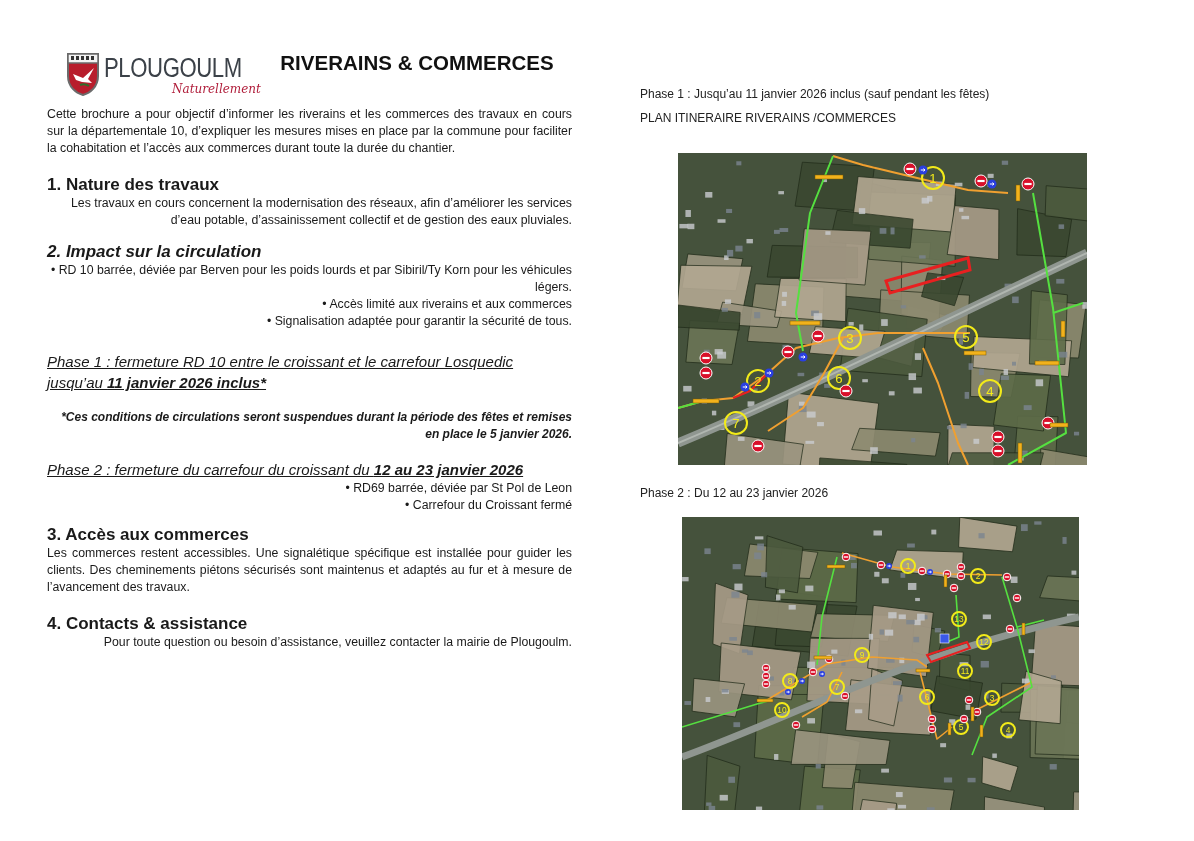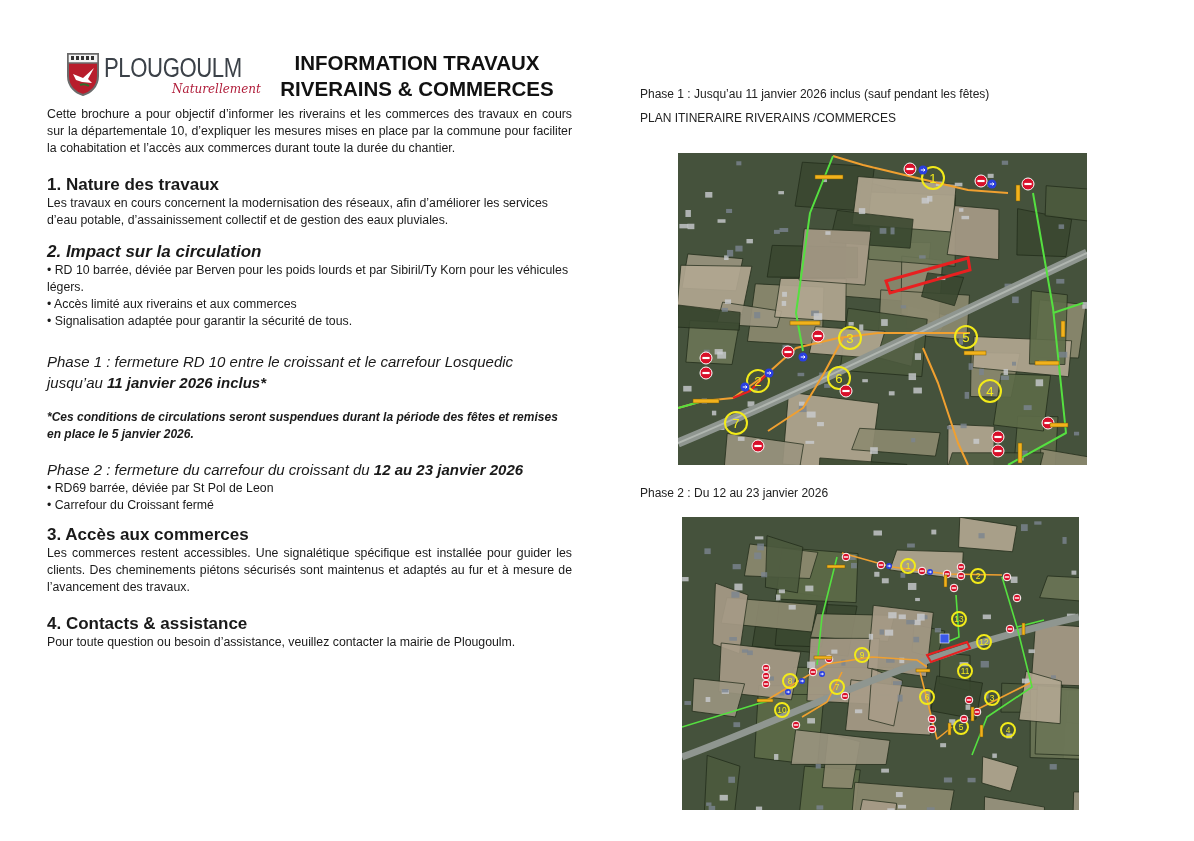--- a/index.html
+++ b/index.html
@@ -8,28 +8,28 @@
   .left { position:absolute; left:47px; top:50px; width:525px; }
   .header { position:relative; height:52px; }
   .logo { position:absolute; left:19px; top:2px; width:175px; height:52px; }
   .shield { position:absolute; left:0; top:0; width:34px; height:44px; }
   .logo-name { position:absolute; left:38px; top:1px; font-family:"Liberation Sans", sans-serif;
                font-size:27px; letter-spacing:-0.5px; color:#3b4148; transform:scaleX(0.82); transform-origin:left top; }
   .logo-tag { position:absolute; left:106px; top:30px; font-family:"DejaVu Serif", serif; font-style:italic;
               font-size:12px; color:#b01d3a; }
   .title { position:absolute; left:225px; top:0; width:290px; text-align:center; font-weight:bold;
            font-size:20.5px; line-height:26px; color:#111; }
-  p, .txt { margin:0; font-size:12.3px; line-height:17px; }
+  p, .txt { margin:0; font-size:12.3px; line-height:17px;text-align:right; }
   .intro { text-align:justify; margin-top:4px; }
   h2 { margin:0; font-size:17px; font-weight:bold; line-height:21px; }
   .s1 { margin-top:17px; }
   .s2 { margin-top:12px;font-style:italic; }
   .s3 { margin-top:10px; }
   .s4 { margin-top:17px; }
-  .phase { font-style:italic; font-size:15px; line-height:21px; }
+  .phase { font-style:italic; text-decoration:underline; font-size:15px; line-height:21px; }
   .phase b { font-weight:bold; }
   .phase1 { margin-top:21px; }
   .note { margin-top:16px; font-style:italic; font-weight:bold; font-size:12px; line-height:17px; }
   .phase2 { margin-top:16px; }
   .just { text-align:justify; }
 
   .right { position:absolute; left:640px; top:0; width:490px; }
   .cap { position:absolute; width:490px; text-align:left; font-size:12px; color:#222; }
   .map { position:absolute; background:#3d4a34; overflow:hidden; }
   .map svg { display:block; }
@@ -50,21 +50,20 @@
             <rect x="20" y="4" width="3" height="4"></rect>
           <rect x="25" y="4" width="3" height="4"></rect>
         </g>
         <path d="M7 22 L17 26 L28 16 L22 27 L26 31 L16 30 L10 28 Z" fill="#ffffff"></path>
         <path d="M14 33 Q19 31 23 34" stroke="#2f6e2a" stroke-width="2" fill="none"></path>
       </svg>
       <div class="logo-name">PLOUGOULM</div>
       <div class="logo-tag">Naturellement</div>
     </div>
     <div class="title">
-      <div>INFORMATION TRAVAUX</div>
       <div>RIVERAINS &amp; COMMERCES</div>
     </div>
   </div>
 
   <p class="intro">Cette brochure a pour objectif d’informer les riverains et les commerces des travaux en cours sur la départementale 10, d’expliquer les mesures mises en place par la commune pour faciliter la cohabitation et l’accès aux commerces durant toute la durée du chantier.</p>
 
   <h2 class="s1">1. Nature des travaux</h2>
   <p>Les travaux en cours concernent la modernisation des réseaux, afin d’améliorer les services d’eau potable, d’assainissement collectif et de gestion des eaux pluviales.</p>
 
   <h2 class="s2">2. Impact sur la circulation</h2>

